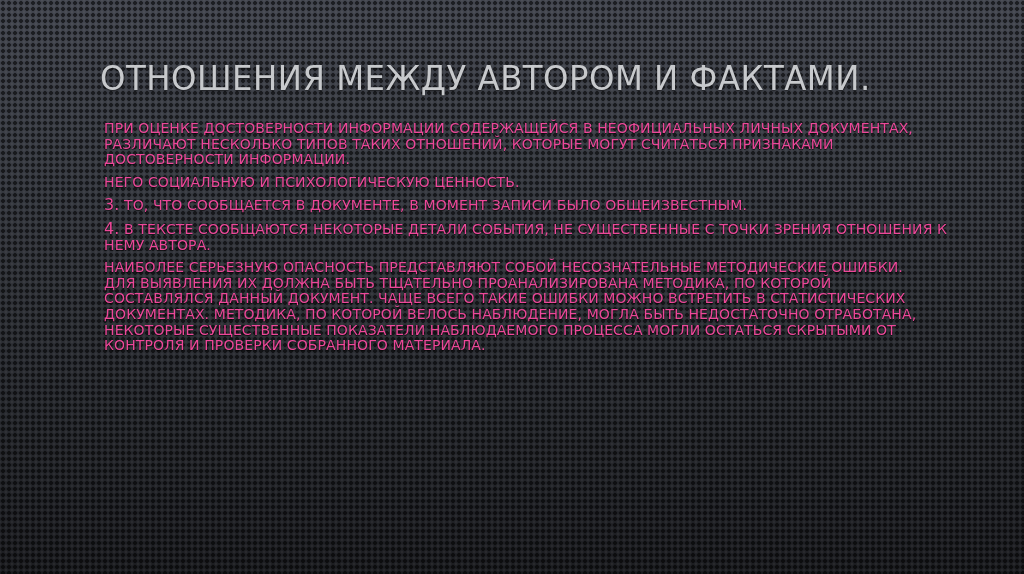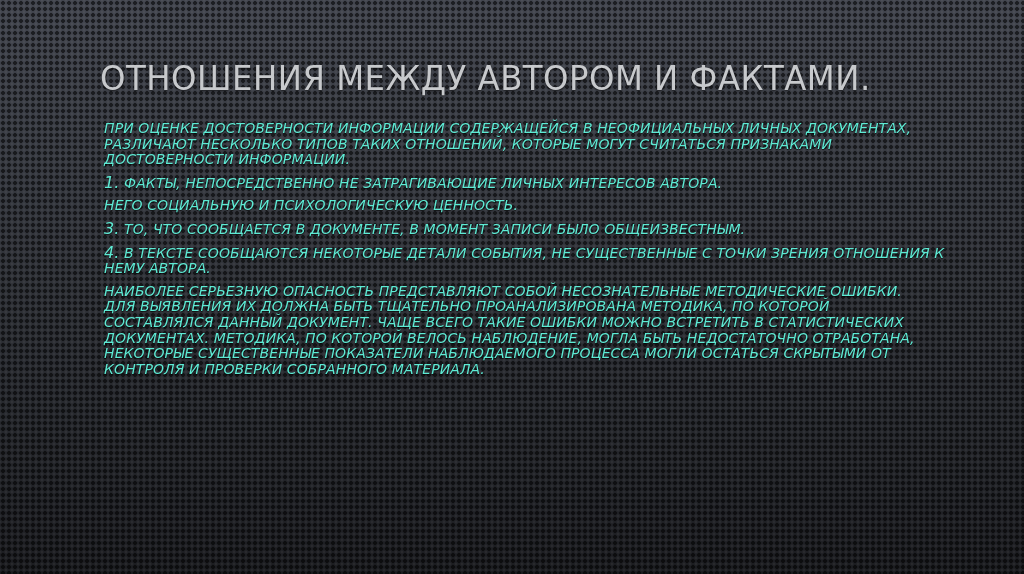--- a/index.html
+++ b/index.html
@@ -38,23 +38,22 @@
     text-shadow: 0 1px 2px rgba(0,0,0,0.6);
     white-space: nowrap;
     transform: scaleX(0.98);
     transform-origin: left top;
   }
   .content {
     position: absolute;
     left: 104px;
     top: 106px;
     width: 820px;
-    color: #5eead4;
+    color: #ec4899;
     text-shadow: 0 1px 1px rgba(0,0,0,0.7);
-    font-style: italic;
   }
   .para {
     margin: 0 0 7px 0;
     font-size: 14px;
     line-height: 15.6px;
     text-transform: uppercase;
     letter-spacing: 0.1px;
     font-variant: small-caps;
   }
   .para .lead {
@@ -77,23 +76,20 @@
 <div class="slide">
   <h1 class="title">ОТНОШЕНИЯ МЕЖДУ АВТОРОМ И ФАКТАМИ.</h1>
 
   <div class="content">
     <p class="para">
       <span class="line">При оценке достоверности информации содержащейся в неофициальных личных документах,</span>
       <span class="line">Различают несколько типов таких отношений, которые могут считаться признаками</span>
       <span class="line">достоверности информации.</span>
     </p>
 
-    <p class="para numbered">
-      <span class="line"><span class="lead">1.</span> <span>Факты, непосредственно не затрагивающие личных интересов автора.</span></span>
-    </p>
 
     <p class="para numbered">
       <span class="line">него социальную и психологическую ценность.</span>
     </p>
 
     <p class="para numbered">
       <span class="line"><span class="lead">3.</span> <span>То, что сообщается в документе, в момент записи было общеизвестным.</span></span>
     </p>
 
     <p class="para numbered">

